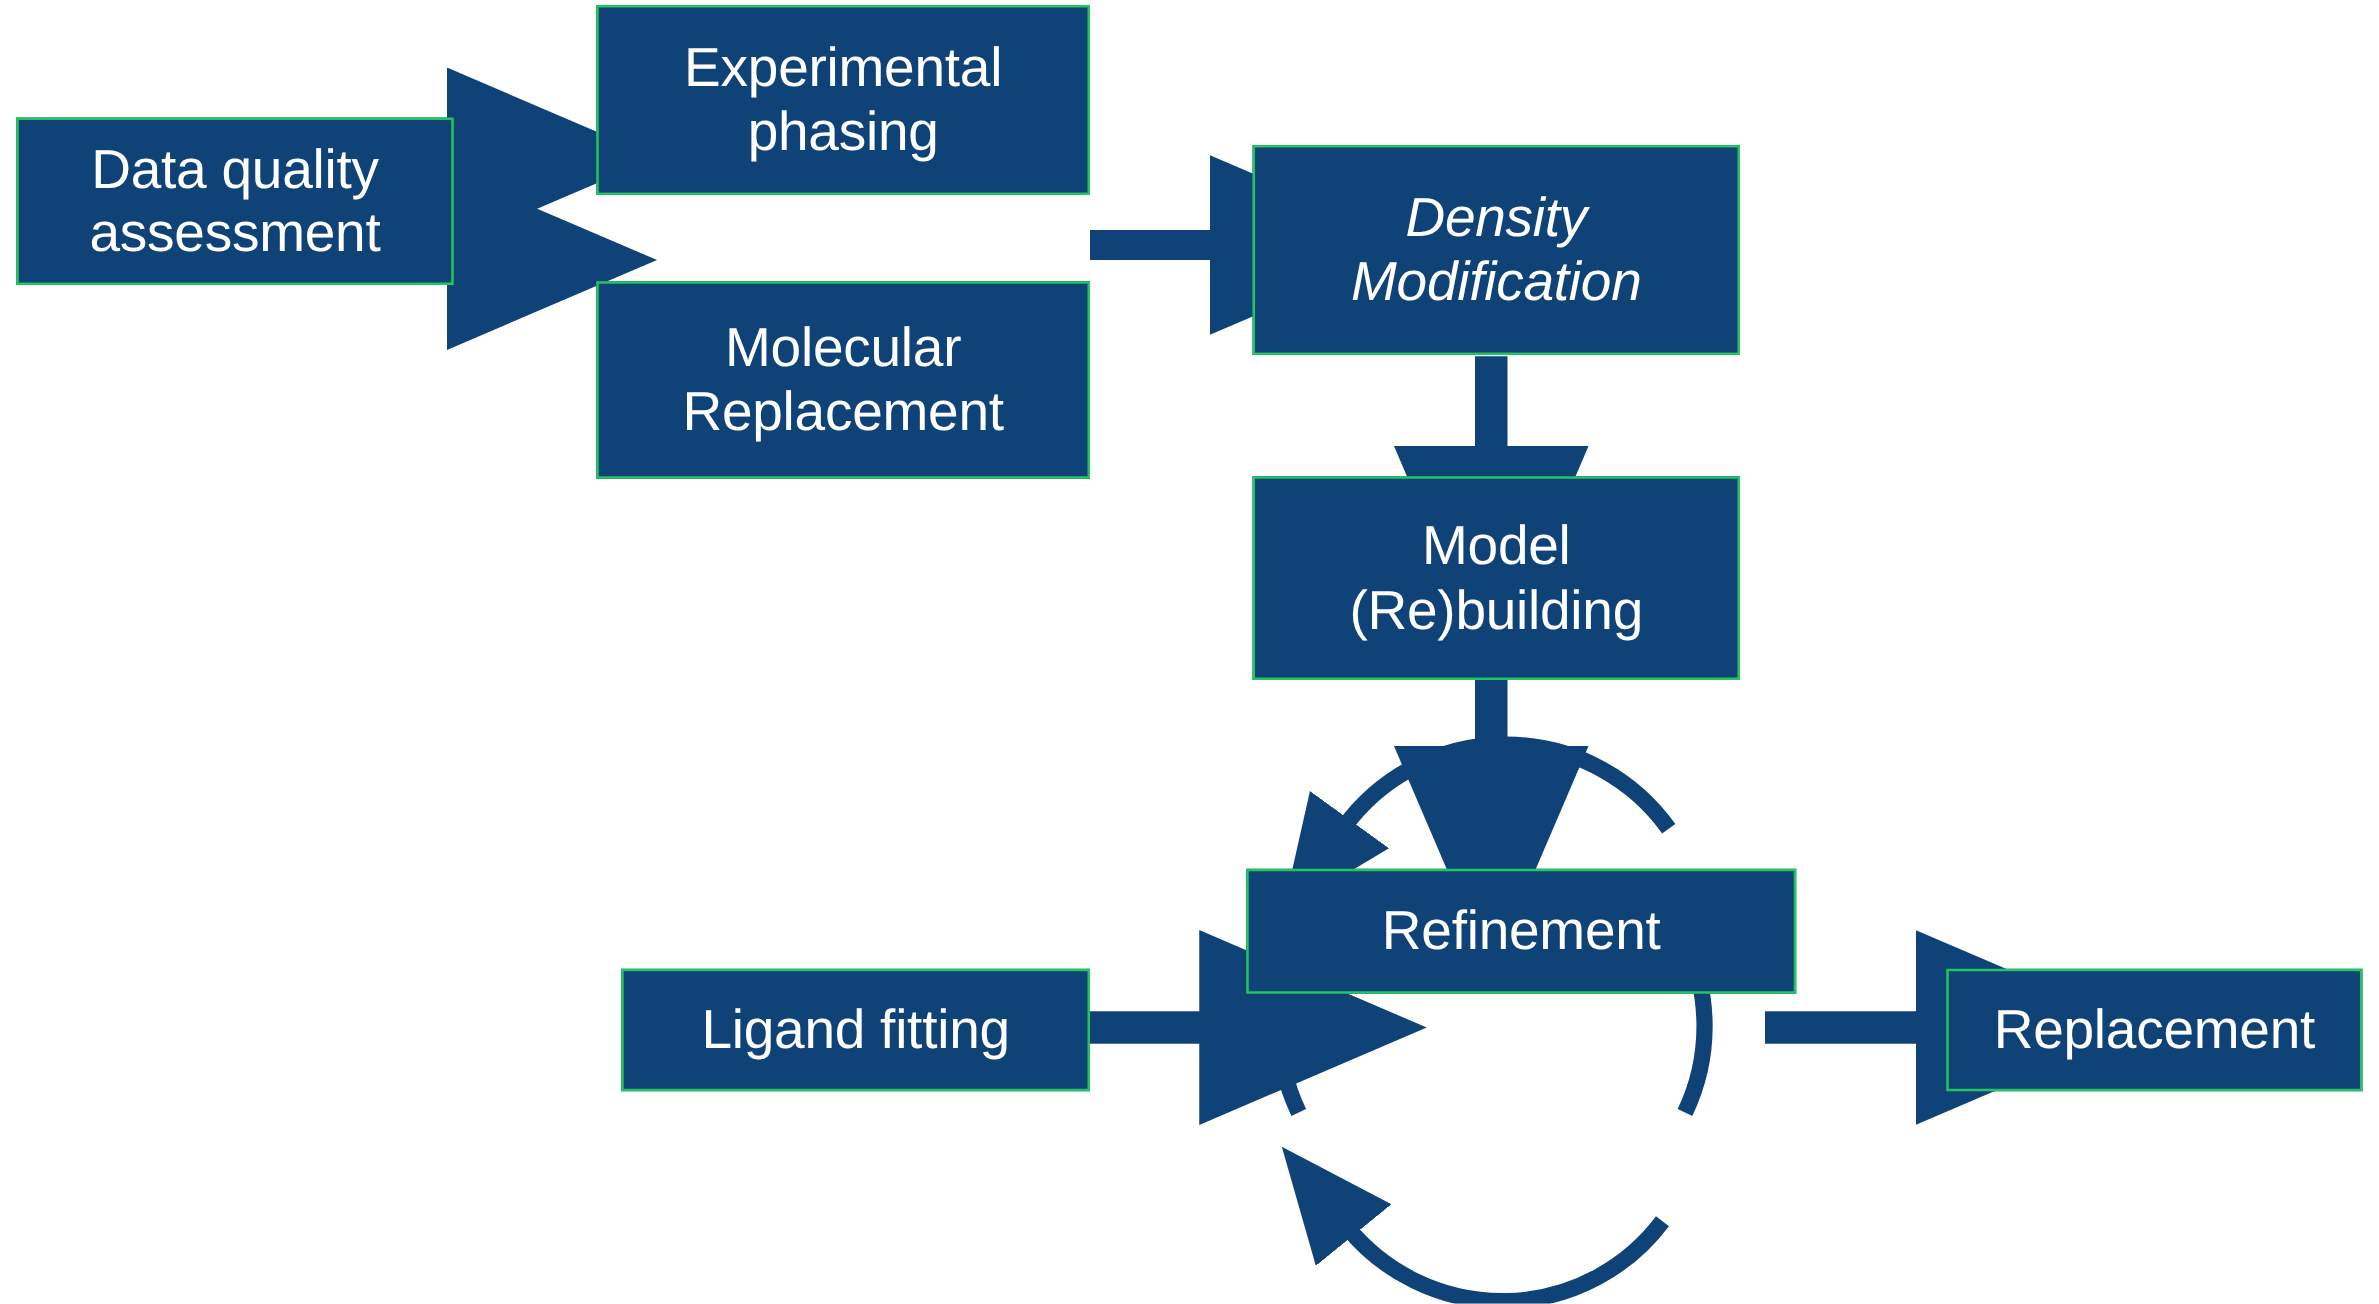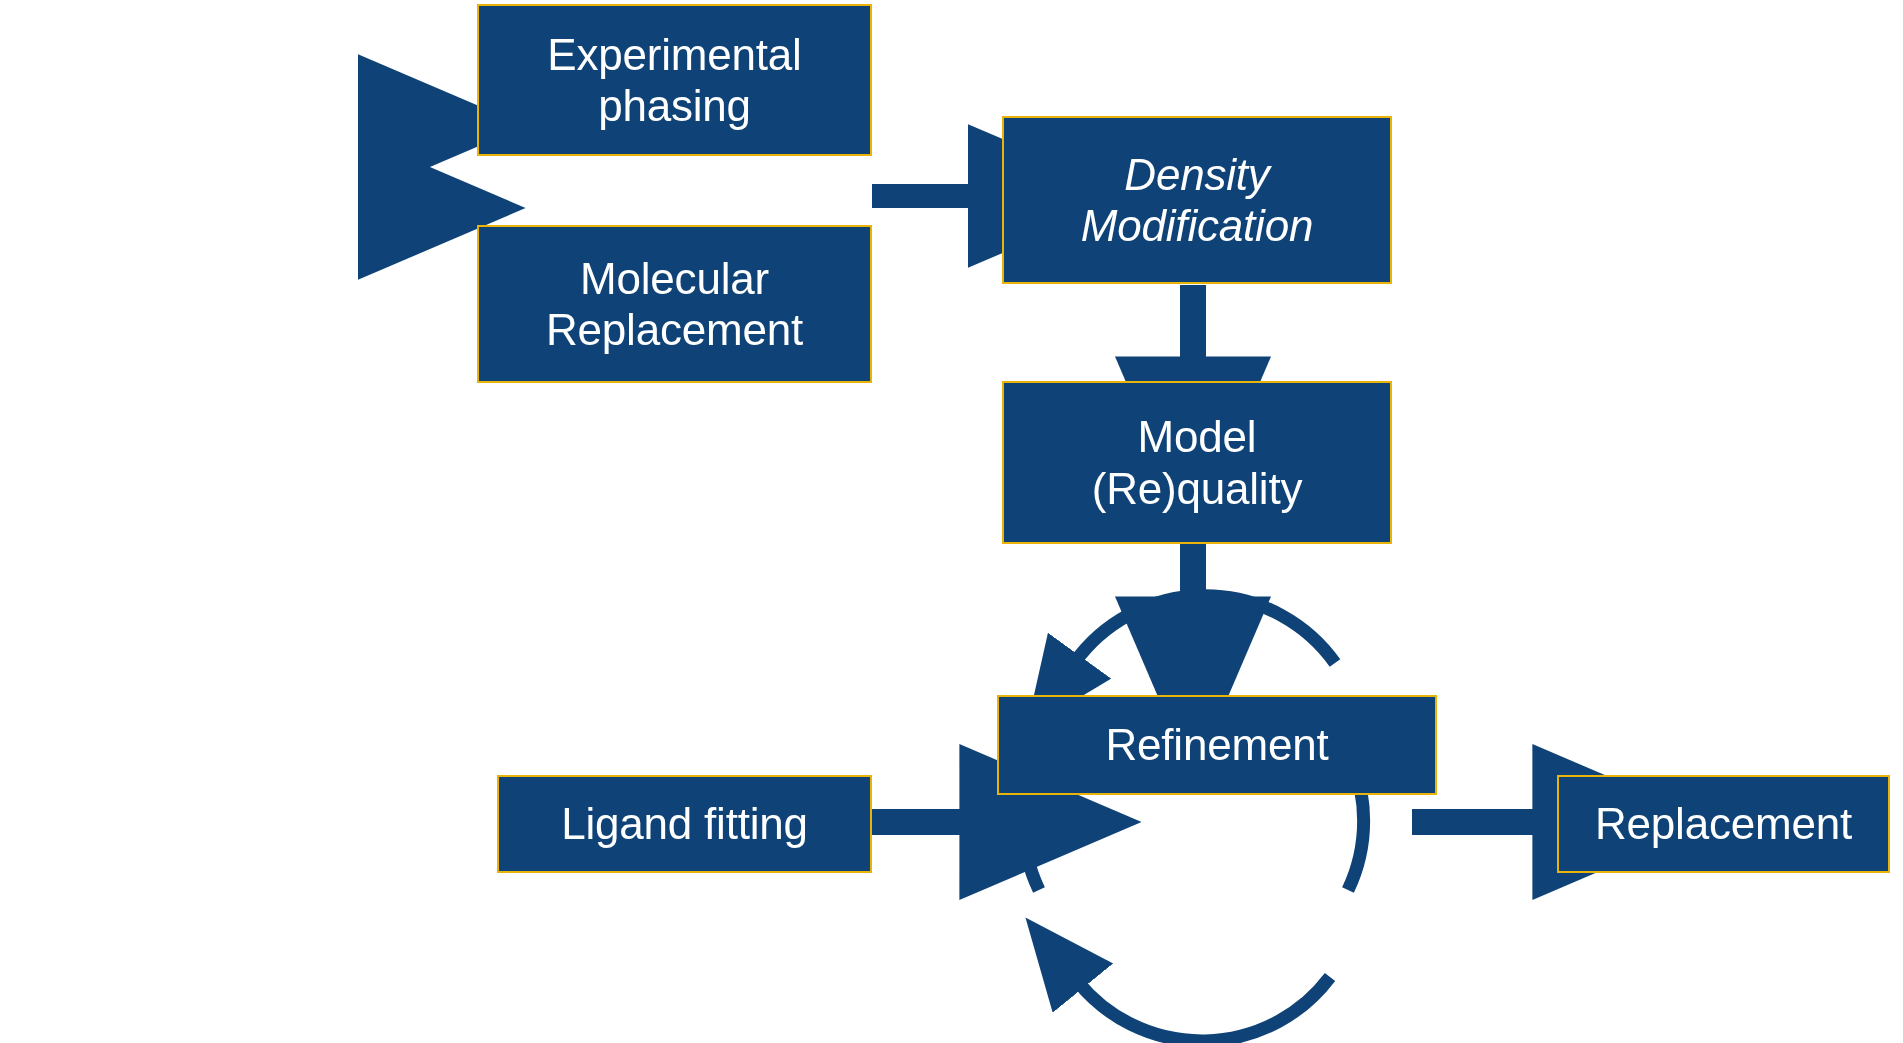--- a/index.html
+++ b/index.html
@@ -21,21 +21,21 @@
     position: absolute;
     left: 0;
     top: 0;
     width: 1903px;
     height: 1043px;
     pointer-events: none;
   }
   .node {
     position: absolute;
     background: #0F4377;
-    border: 2px solid #eab308;
+    border: 2px solid #22c55e;
     color: #ffffff;
     display: flex;
     align-items: center;
     justify-content: center;
     text-align: center;
     box-sizing: border-box;
     font-family: "Liberation Sans", sans-serif;
     font-size: 44px;
     line-height: 1.16;
     letter-spacing: -0.2px;
@@ -96,32 +96,34 @@
 
     <g>
       <line x1="851" y1="822" x2="975" y2="822" stroke="#0F4377" stroke-width="26" marker-end="url(#ah)"></line>
     </g>
 
     <g>
       <line x1="1412" y1="822" x2="1548" y2="822" stroke="#0F4377" stroke-width="26" marker-end="url(#ah)"></line>
     </g>
   </svg>
 
+  <div class="node" style="left:13px; top:94px; width:350px; height:134px;">Data quality
+assessment</div>
 
   <div class="node" style="left:477px; top:4px; width:395px; height:152px;">Experimental
 phasing</div>
 
   <div class="node" style="left:477px; top:225px; width:395px; height:158px;">Molecular
 Replacement</div>
 
   <div class="node" style="left:1002px; top:116px; width:390px; height:168px;font-style:italic;">Density
 Modification</div>
 
   <div class="node" style="left:1002px; top:381px; width:390px; height:163px;">Model
-(Re)quality</div>
+(Re)building</div>
 
   <div class="node cycle-node" style="left:997px; top:695px; width:440px; height:100px;">Refinement</div>
 
 
   <div class="node" style="left:473px; top:775px; width:375px; height:98px;margin-left:24px;">Ligand fitting</div>
 
   <div class="node" style="left:1557px; top:775px; width:333px; height:98px;">Replacement</div>
 
 </div>
 

